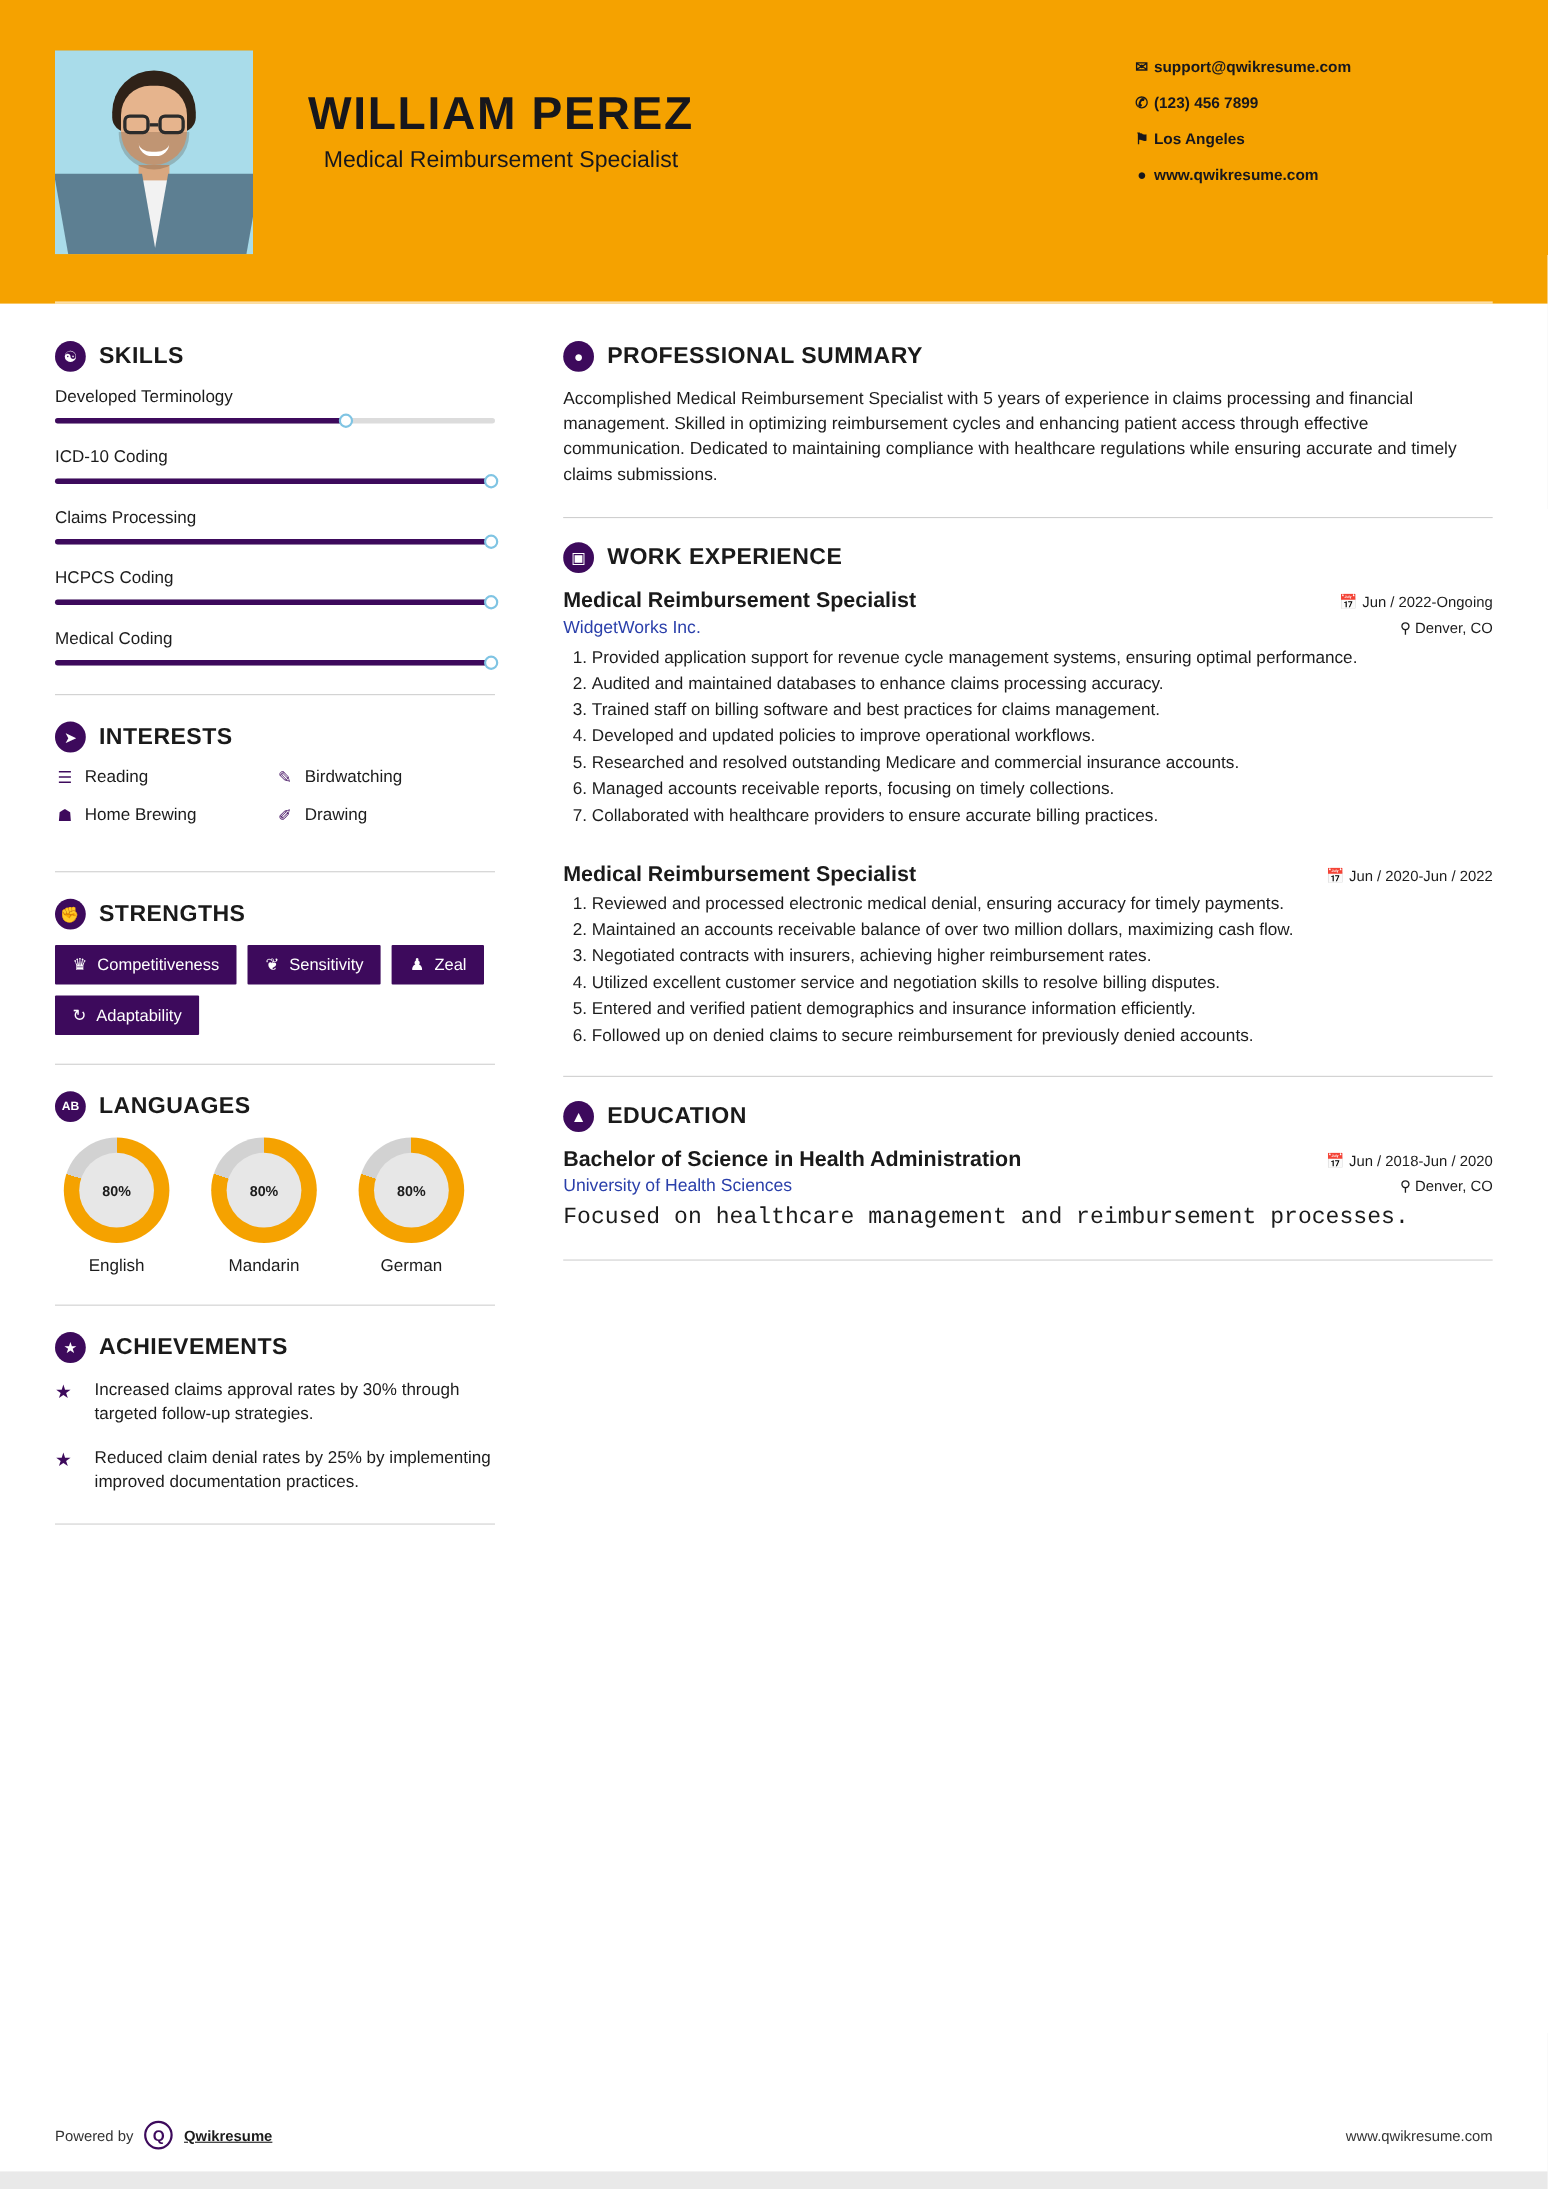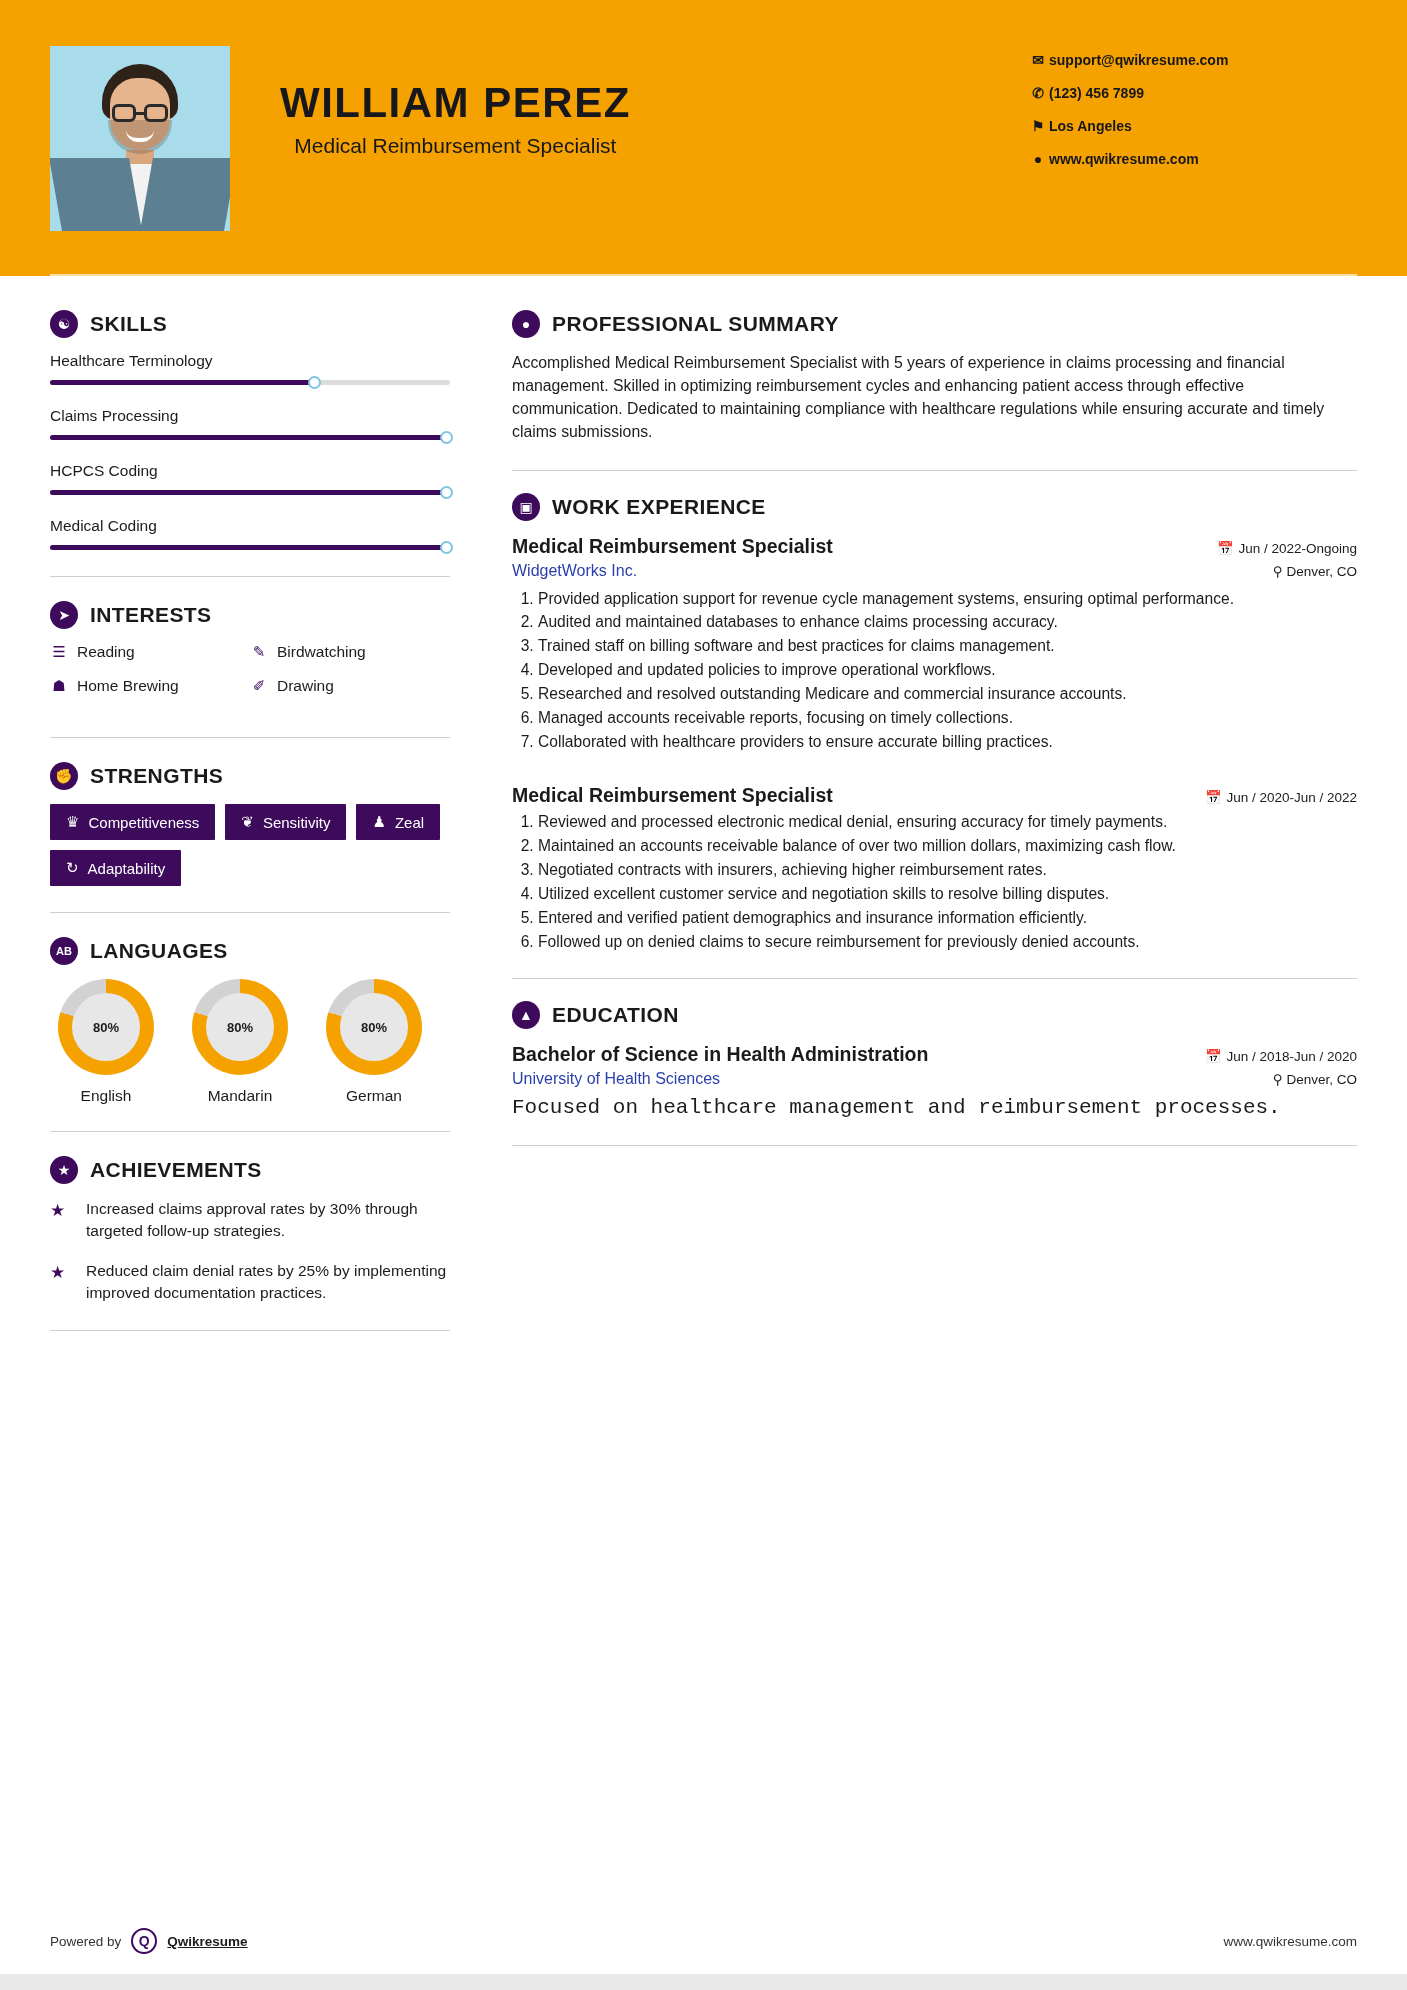--- a/index.html
+++ b/index.html
@@ -301,24 +301,31 @@
   <div class="body-wrap">
 
     <div class="left-col">
 
       <div class="sec-head">
         <div class="sec-ico">☯</div>
         <div class="sec-title">SKILLS</div>
       </div>
 
       <div>
-        <div class="skill-name">Healthcare Terminology</div>
+        <div class="skill-name">Developed Terminology</div>
         <div class="skill-bar">
           <div class="skill-fill" style="width:66%"></div>
           <div class="skill-knob" style="left:66%"></div>
+        </div>
+      </div>
+      <div>
+        <div class="skill-name">ICD-10 Coding</div>
+        <div class="skill-bar">
+          <div class="skill-fill" style="width:99%"></div>
+          <div class="skill-knob" style="left:99%"></div>
         </div>
       </div>
       <div>
         <div class="skill-name">Claims Processing</div>
         <div class="skill-bar">
           <div class="skill-fill" style="width:99%"></div>
           <div class="skill-knob" style="left:99%"></div>
         </div>
       </div>
       <div>

